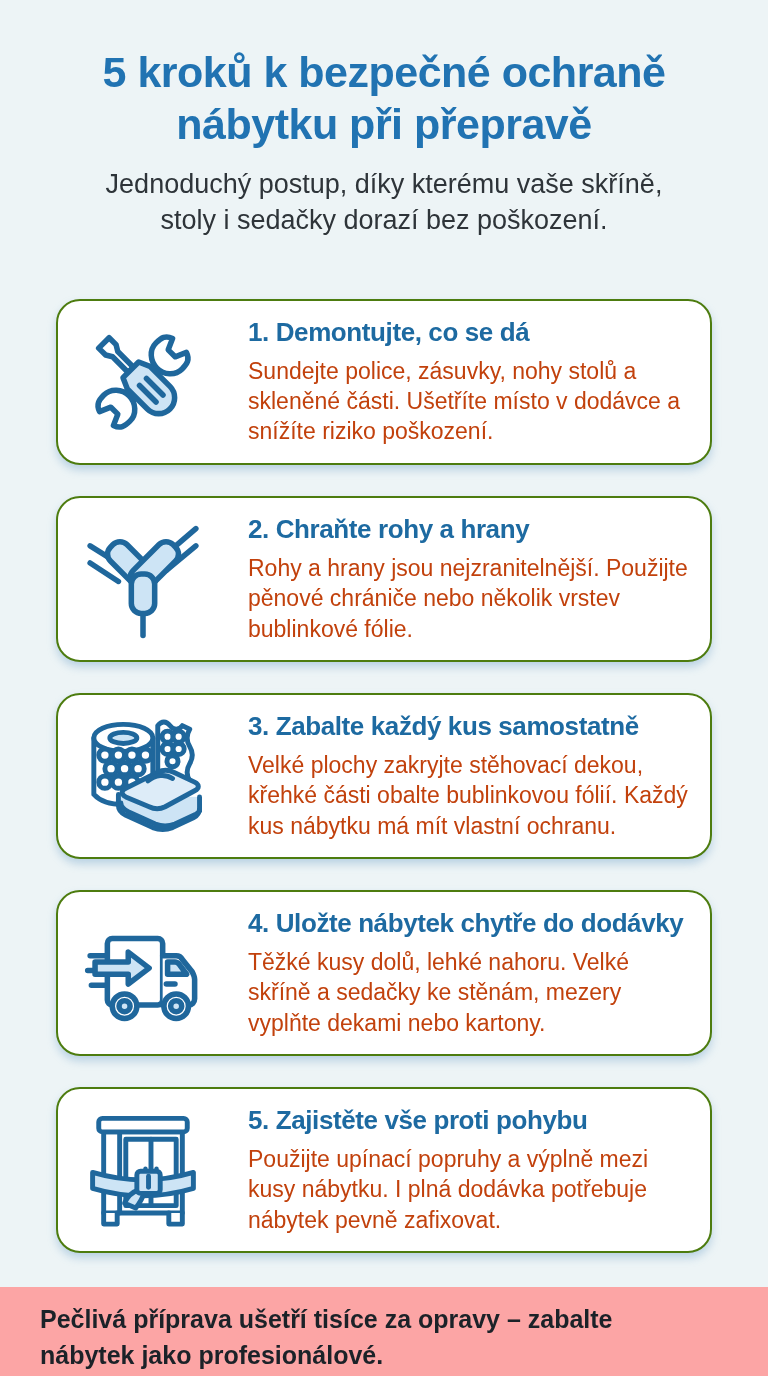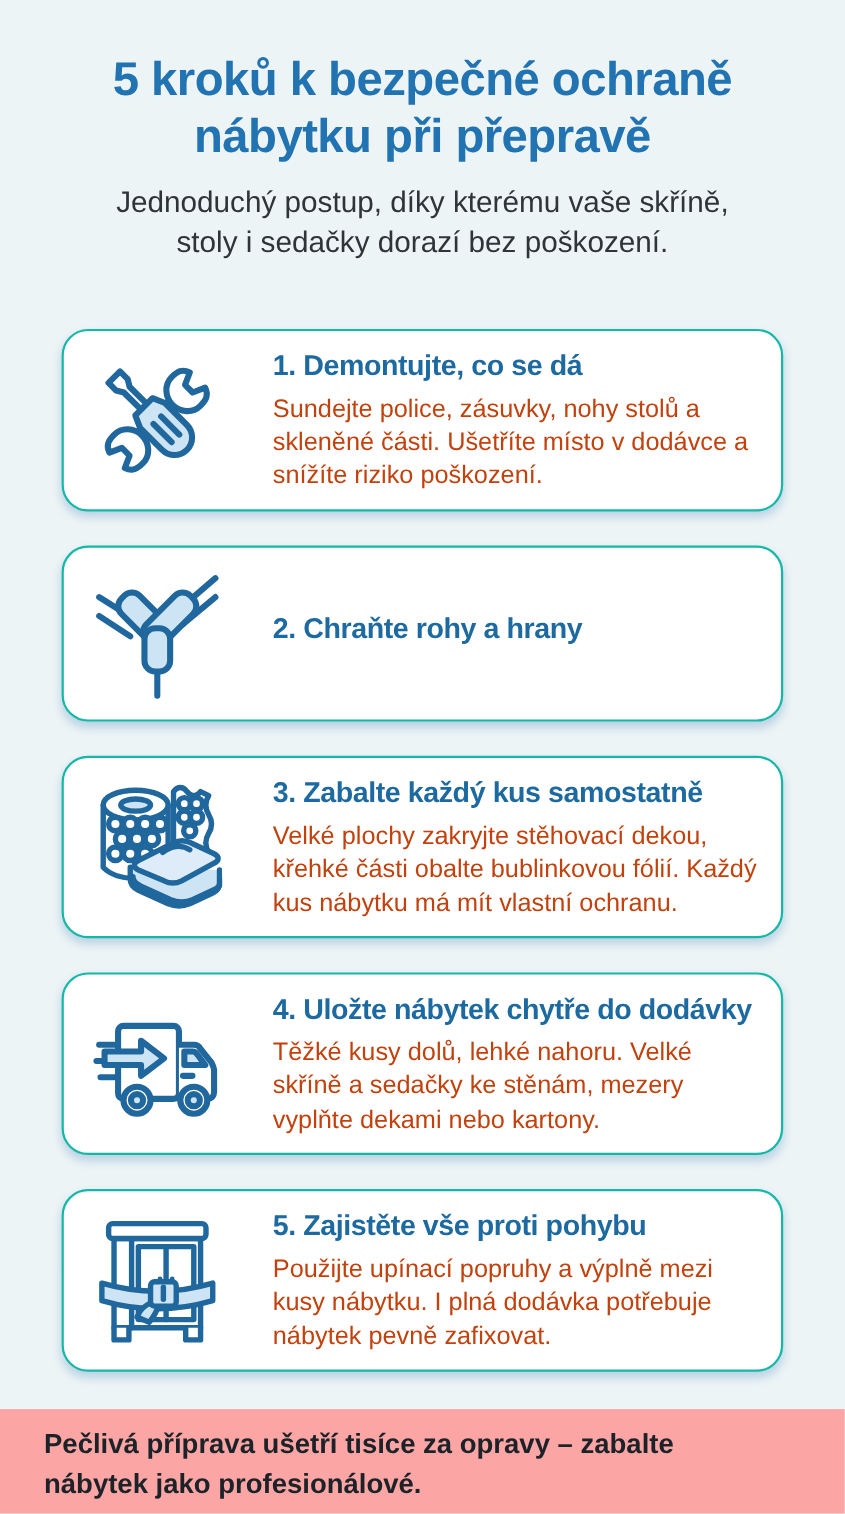--- a/index.html
+++ b/index.html
@@ -37,21 +37,21 @@
   }
   .subtitle span { display: block; text-align: center; }
   main {
     display: flex;
     flex-direction: column;
     gap: 31px;
     padding: 26px 56px 0 56px;
   }
   .card {
     background: #ffffff;
-    border: 2px solid #14b8a6;
+    border: 2px solid #4d7c0f;
     border-radius: 24px;
     box-shadow: 0 5px 9px rgba(110, 160, 200, 0.40);
     min-height: 160px;
     display: flex;
     align-items: center;
     padding: 16px 18px 16px 26px;
     box-sizing: border-box;
   }
   .icon-wrap {
     flex: none;
@@ -147,20 +147,21 @@
             <path d="M91 7 L63 31 M91 21 L67 41"></path>
             <path d="M48 76 V94"></path>
             <rect x="12" y="37" width="46" height="19" rx="8" transform="rotate(45 48 46.5)" fill="#cde4f5"></rect>
             <rect x="38" y="37" width="46" height="19" rx="8" transform="rotate(-45 48 46.5)" fill="#cde4f5"></rect>
             <rect x="38.5" y="44" width="19" height="32" rx="8" fill="#cde4f5"></rect>
           </g>
         </svg>
       </div>
       <div class="card-text">
         <h2>2. Chraňte rohy a hrany</h2>
+        <p>Rohy a hrany jsou nejzranitelnější. Použijte pěnové chrániče nebo několik vrstev bublinkové fólie.</p>
       </div>
     </section>
 
     <section class="card">
       <div class="icon-wrap">
         <svg viewBox="0 0 96 96" aria-hidden="true">
           <g fill="none" stroke="#1f679c" stroke-width="4" stroke-linecap="round" stroke-linejoin="round">
             <path d="M60 7 C63 3 67 3 70 7 C73 11 77 11 80 7 L86 10 C83 15 83 19 86 24 C89 29 89 33 86 38 C83 43 83 47 86 52 L60 62 Z" fill="#ffffff"></path>
             <circle cx="68" cy="16" r="4.5" fill="#ffffff"></circle>
             <circle cx="77" cy="16" r="4.5" fill="#ffffff"></circle>

